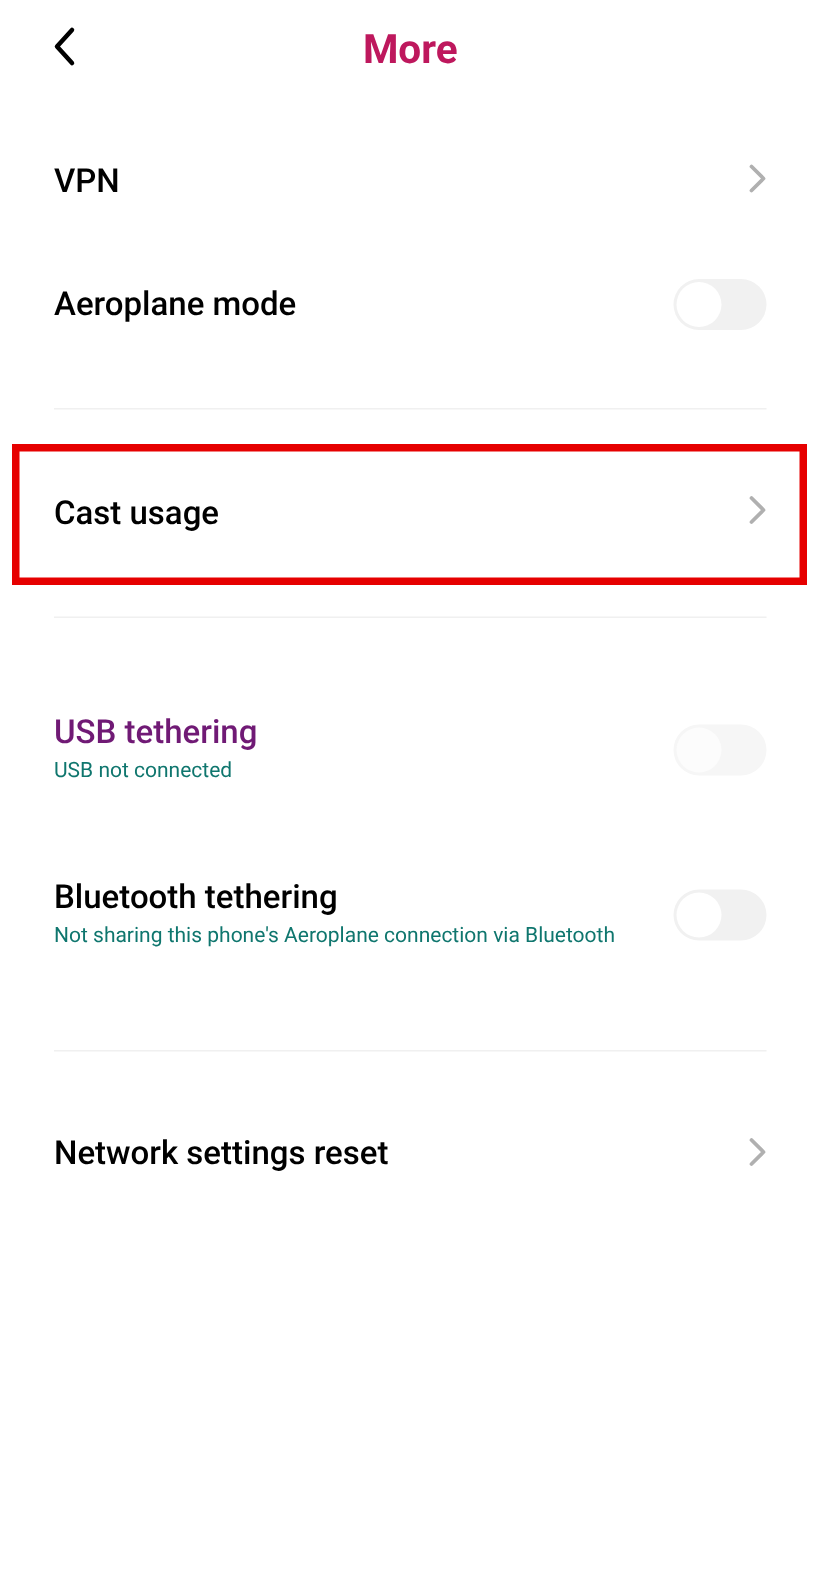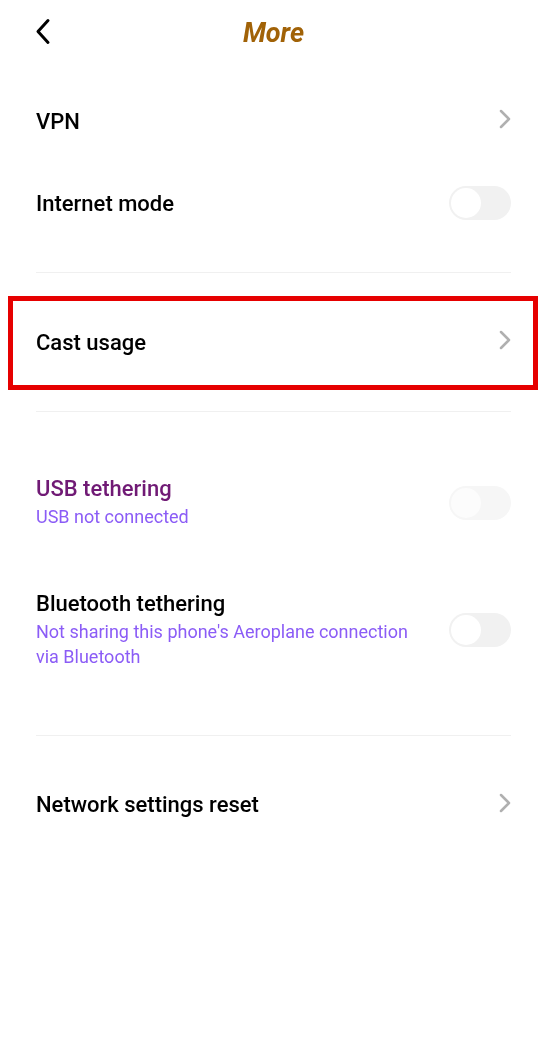--- a/index.html
+++ b/index.html
@@ -33,22 +33,21 @@
     }
     .back-btn svg {
       width: 18px;
       height: 28px;
     }
     .title {
       flex: 1;
       text-align: center;
       font-size: 27px;
       font-weight: 700;
-      color: #a16207;
-      font-style: italic;
+      color: #be185d;
     }
     .content {
       padding: 0;
     }
     .row {
       display: flex;
       align-items: center;
       justify-content: space-between;
       padding: 24px 36px;
       min-height: 82px;
@@ -60,23 +59,23 @@
       gap: 4px;
       flex: 1;
       padding-right: 20px;
     }
     .row-label {
       font-size: 22px;
       font-weight: 500;
       color: #000;
     }
     .row-sub {
-      font-size: 18px;
+      font-size: 14px;
       font-weight: 400;
-      color: #8b5cf6;
+      color: #0f766e;
       line-height: 1.35;
     }
     .row.disabled .row-label {
       color: #701a75;
     }
     .chevron {
       flex-shrink: 0;
     }
     .chevron svg {
       width: 12px;
@@ -151,21 +150,21 @@
     </div>
     <div class="chevron">
       <svg viewBox="0 0 12 20">
           <polyline points="2,2 10,10 2,18" stroke="#b0b0b0" stroke-width="2.5" fill="none" stroke-linecap="round" stroke-linejoin="round"></polyline>
         </svg>
     </div>
   </div>
 
   <div class="row">
     <div class="row-text">
-      <div class="row-label">Internet mode</div>
+      <div class="row-label">Aeroplane mode</div>
     </div>
     <div class="toggle">
       <div class="toggle-knob"></div>
     </div>
   </div>
 
   <div class="spacer-md"></div>
   <div class="divider"></div>
   <div class="spacer-md"></div>
 

